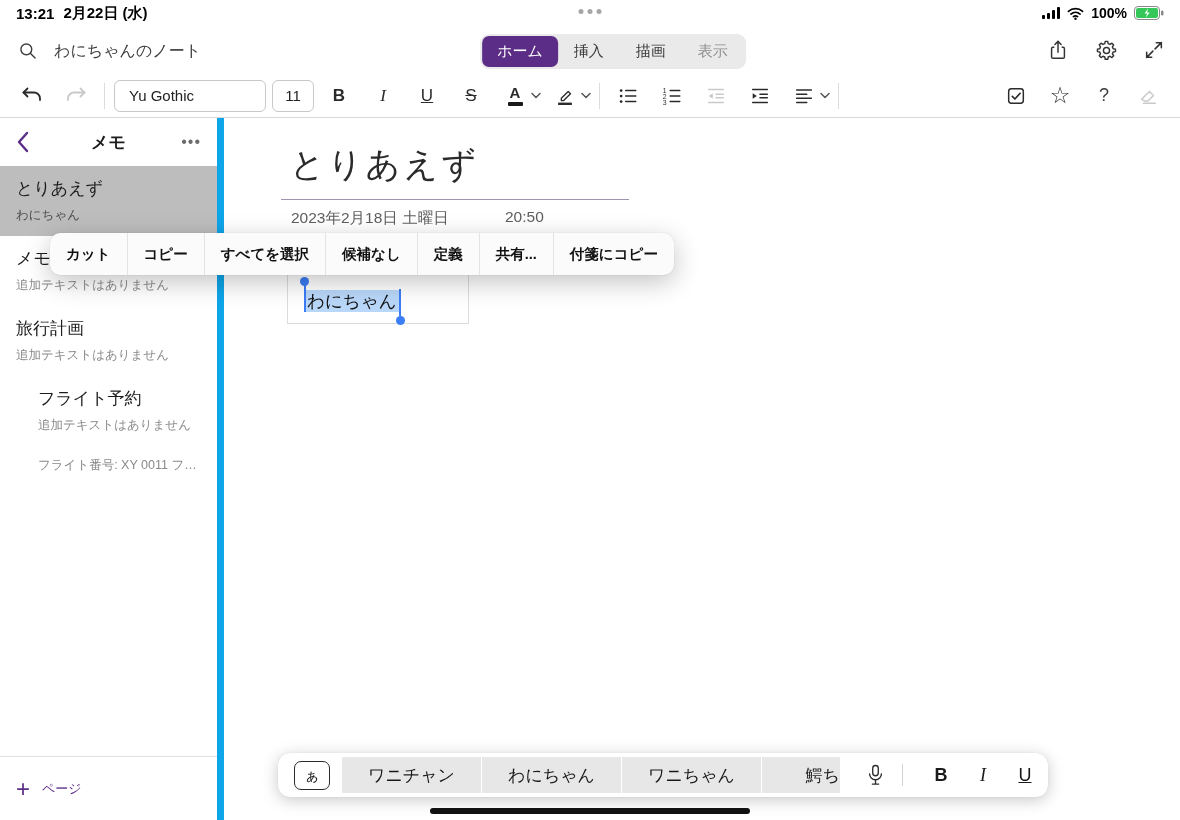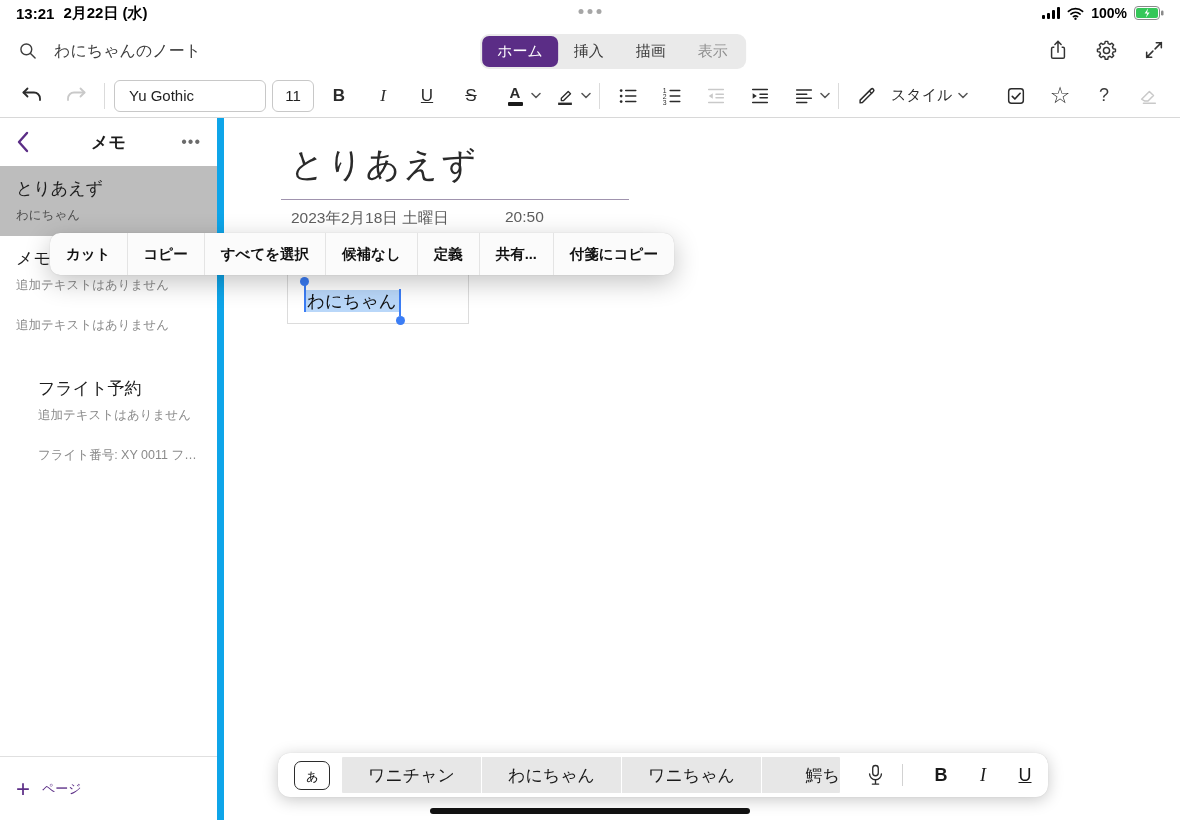--- a/index.html
+++ b/index.html
@@ -266,34 +266,20 @@
             <path d="M4 5.5h16M4 10h11M4 14.5h16M4 19h11" stroke="currentColor" stroke-width="1.6" stroke-linecap="round"></path>
           </svg>
       </div>
       <span class="chev">
           <svg width="10" height="7" viewBox="0 0 10 7">
             <path d="M1 1.5 5 5.5 9 1.5" fill="none" stroke="#555" stroke-width="1.5" stroke-linecap="round"></path>
           </svg>
         </span>
     </div>
     <div class="tdiv"></div>
-    <div class="tgroup">
-      <div class="tbtn">
-        <svg width="22" height="22" viewBox="0 0 24 24">
-            <path d="M4.5 19.5 7 19 19 7a1.77 1.77 0 0 0-2.5-2.5l-12 12z" fill="none" stroke="currentColor" stroke-width="1.6" stroke-linejoin="round"></path>
-            <path d="M14.5 6.5l3 3" stroke="currentColor" stroke-width="1.3"></path>
-          </svg>
-      </div>
-      <span class="style-label">スタイル</span>
-      <span class="chev" style="margin-left:0;">
-          <svg width="10" height="7" viewBox="0 0 10 7">
-            <path d="M1 1.5 5 5.5 9 1.5" fill="none" stroke="#555" stroke-width="1.5" stroke-linecap="round"></path>
-          </svg>
-        </span>
-    </div>
     <div class="right-cluster">
       <div class="tbtn">
         <svg width="22" height="22" viewBox="0 0 24 24">
             <rect x="4" y="4" width="16" height="16" rx="3" fill="none" stroke="currentColor" stroke-width="1.6"></rect>
             <path d="M8 12.5l2.8 2.8L16.5 9" fill="none" stroke="currentColor" stroke-width="1.8" stroke-linecap="round" stroke-linejoin="round"></path>
           </svg>
       </div>
       <div class="tbtn">
           <span class="star-glyph">☆</span>
         </div>
@@ -321,20 +307,21 @@
     </div>
     <div class="side-item selected">
       <div class="t">とりあえず</div>
       <div class="s">わにちゃん</div>
     </div>
     <div class="side-item">
       <div class="t">メモ</div>
       <div class="s">追加テキストはありません</div>
     </div>
     <div class="side-item">
+      <div class="t">旅行計画</div>
       <div class="s">追加テキストはありません</div>
     </div>
     <div class="side-item indent">
       <div class="t">フライト予約</div>
       <div class="s">追加テキストはありません</div>
     </div>
     <div class="side-item indent">
       <div class="s">フライト番号: XY 0011  フ…</div>
     </div>
     <div class="side-footer">

